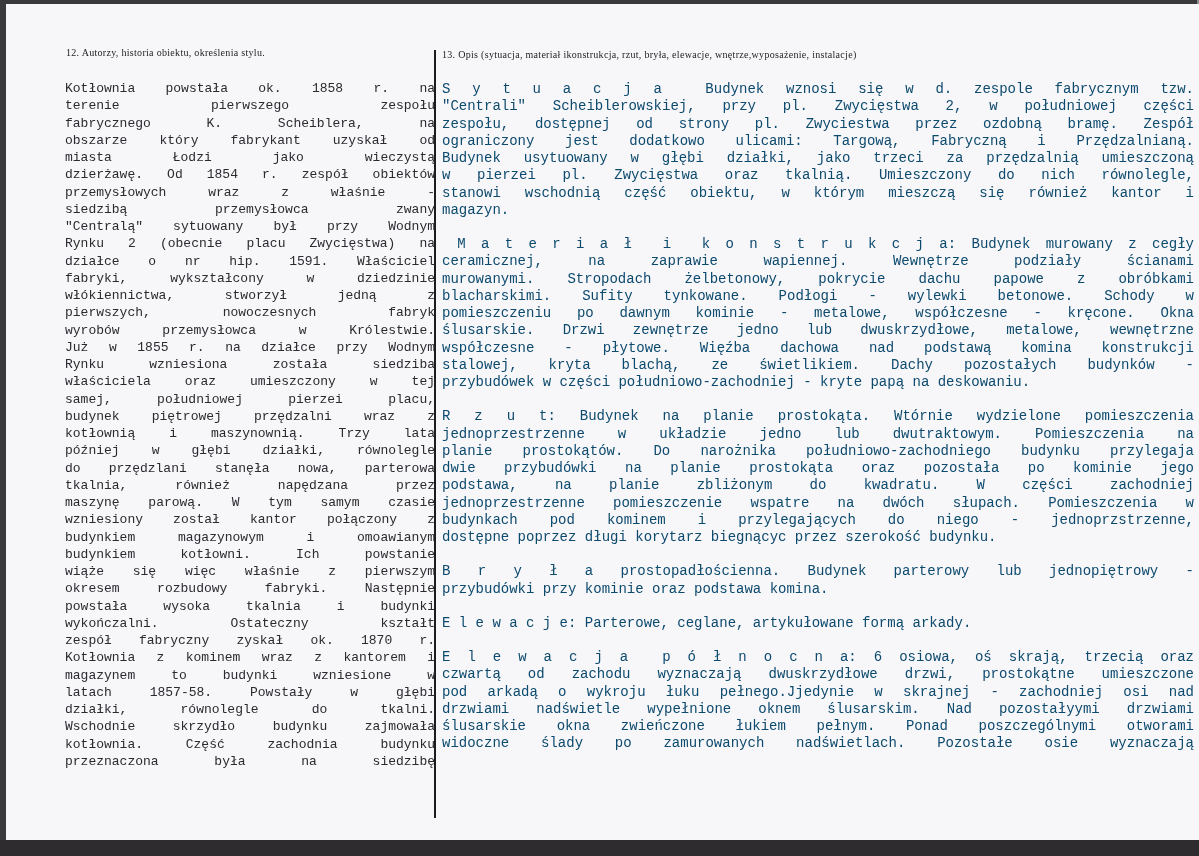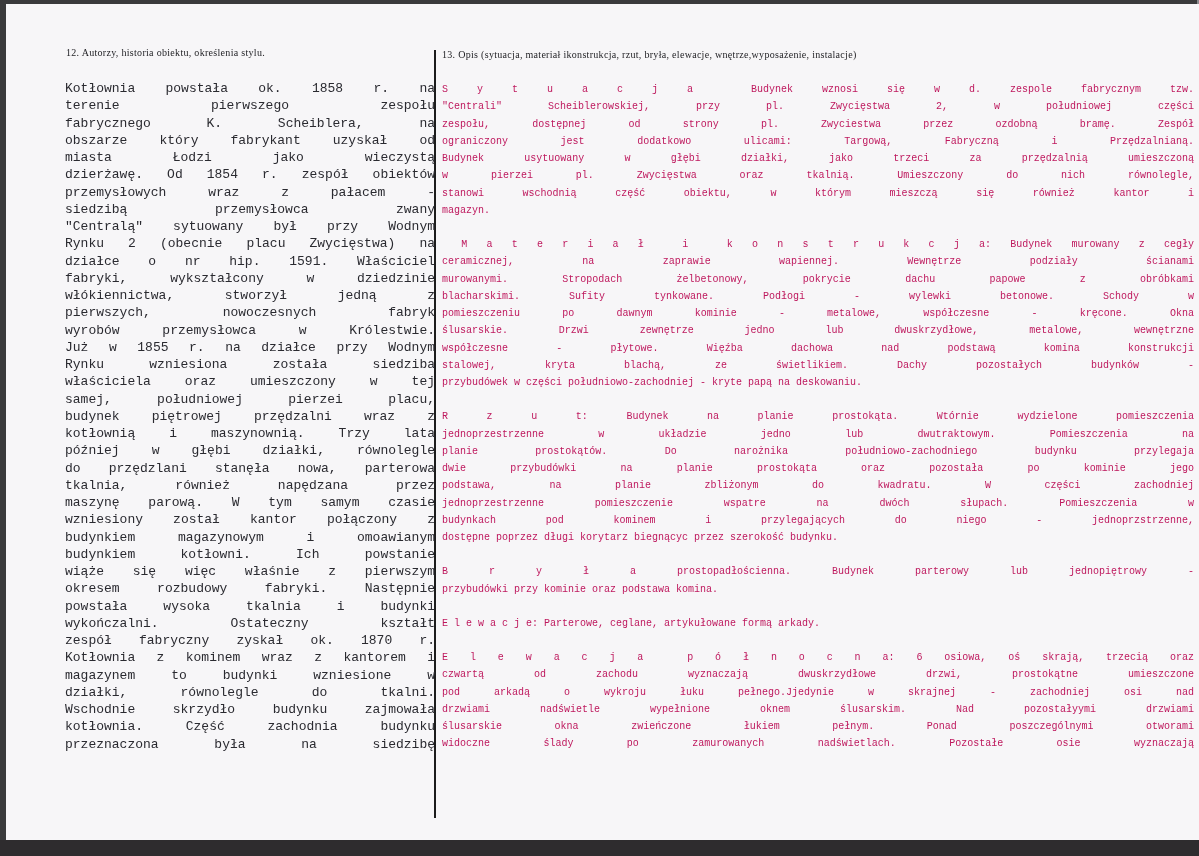--- a/index.html
+++ b/index.html
@@ -29,22 +29,22 @@
   .col-left {
     position:absolute; left:65px; top:80px; width:370px;
     font-family:"Liberation Mono", monospace; font-size:13px; line-height:17.25px;
     color:#2a2a30;
   }
   .col-left .ln { display:block; white-space:pre; text-align:justify; text-align-last:justify; height:17.25px; }
   .col-left .ln.last { text-align-last:left; }
 
   .col-right {
     position:absolute; left:442px; top:81px; width:752px;
-    font-family:"Liberation Mono", monospace; font-size:10px; line-height:17.25px;
-    color:#be185d;
+    font-family:"Liberation Mono", monospace; font-size:14px; line-height:17.25px;
+    color:#0c4a6e;
   }
   .col-right .para { margin-bottom:17px; }
   .col-right .ln { display:block; white-space:pre; text-align:justify; text-align-last:justify; height:17.25px; }
   .col-right .ln.last { text-align-last:left; }
 </style>
 </head>
 <body>
 
 <div class="frame-top"></div>
 <div class="frame-left"></div>
@@ -57,21 +57,21 @@
 
 <div class="divider"></div>
 
 <div class="col-left" id="col-left">
     <span class="ln">Kotłownia powstała ok. 1858 r. na</span>
     <span class="ln">terenie pierwszego zespołu</span>
     <span class="ln">fabrycznego K. Scheiblera, na</span>
     <span class="ln">obszarze który fabrykant uzyskał od</span>
     <span class="ln">miasta Łodzi jako wieczystą</span>
     <span class="ln">dzierżawę. Od 1854 r. zespół obiektów</span>
-    <span class="ln">przemysłowych wraz z pałacem -</span>
+    <span class="ln">przemysłowych wraz z właśnie -</span>
     <span class="ln">siedzibą przemysłowca zwany</span>
     <span class="ln">"Centralą" sytuowany był przy Wodnym</span>
     <span class="ln">Rynku 2 (obecnie placu Zwycięstwa) na</span>
     <span class="ln">działce o nr hip. 1591. Właściciel</span>
     <span class="ln">fabryki, wykształcony w dziedzinie</span>
     <span class="ln">włókiennictwa, stworzył jedną z</span>
     <span class="ln">pierwszych, nowoczesnych fabryk</span>
     <span class="ln">wyrobów przemysłowca w Królestwie.</span>
     <span class="ln">Już w 1855 r. na działce przy Wodnym</span>
     <span class="ln">Rynku wzniesiona została siedziba</span>
@@ -86,20 +86,21 @@
     <span class="ln">wzniesiony został kantor połączony z</span>
     <span class="ln">budynkiem magazynowym i omoawianym</span>
     <span class="ln">budynkiem kotłowni. Ich powstanie</span>
     <span class="ln">wiąże się więc właśnie z pierwszym</span>
     <span class="ln">okresem rozbudowy fabryki. Następnie</span>
     <span class="ln">powstała wysoka tkalnia i budynki</span>
     <span class="ln">wykończalni. Ostateczny kształt</span>
     <span class="ln">zespół fabryczny zyskał ok. 1870 r.</span>
     <span class="ln">Kotłownia z kominem wraz z kantorem i</span>
     <span class="ln">magazynem to budynki wzniesione w</span>
+    <span class="ln">latach 1857-58. Powstały w głębi</span>
     <span class="ln">działki, równolegle do tkalni.</span>
     <span class="ln">Wschodnie skrzydło budynku zajmowała</span>
     <span class="ln">kotłownia. Część zachodnia budynku</span>
     <span class="ln">przeznaczona była na siedzibę</span>
   </div>
 <div class="col-right" id="col-right">
     <div class="para">
       <span class="ln">S y t u a c j a  Budynek wznosi się w d. zespole fabrycznym tzw.</span>
       <span class="ln">"Centrali" Scheiblerowskiej, przy pl. Zwycięstwa 2, w południowej części</span>
       <span class="ln">zespołu, dostępnej od strony pl. Zwyciestwa przez ozdobną bramę. Zespół</span>

